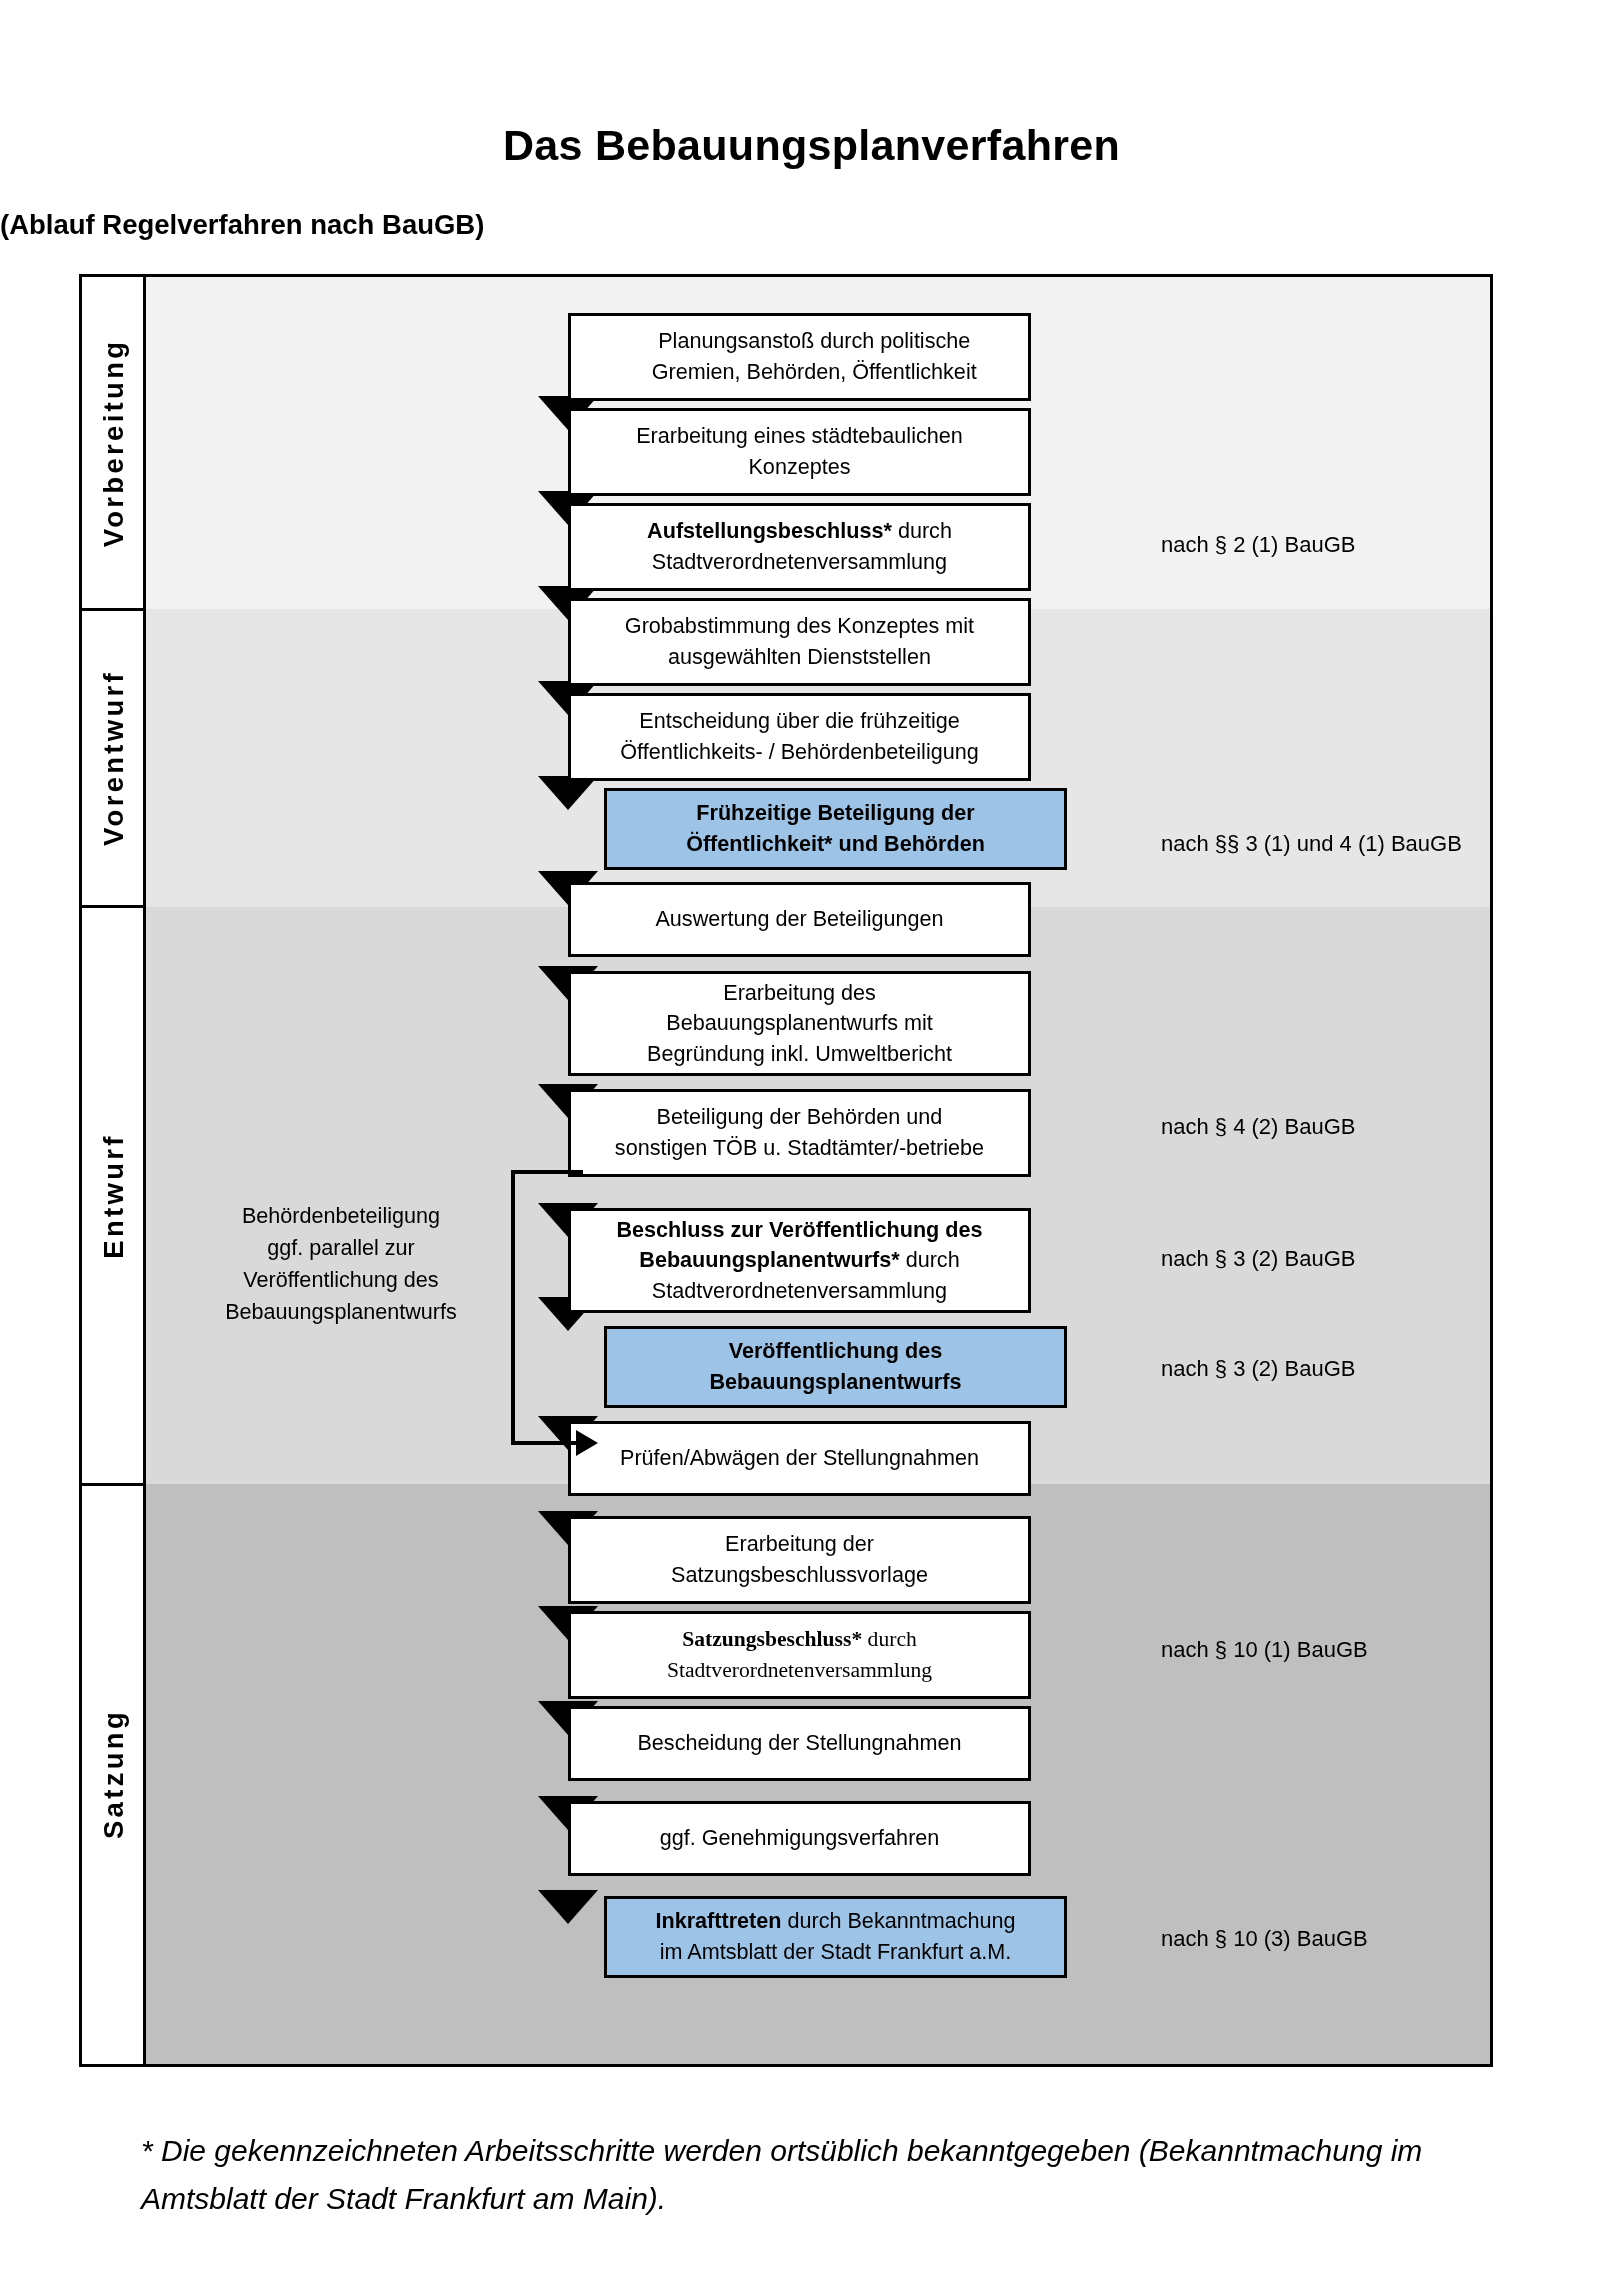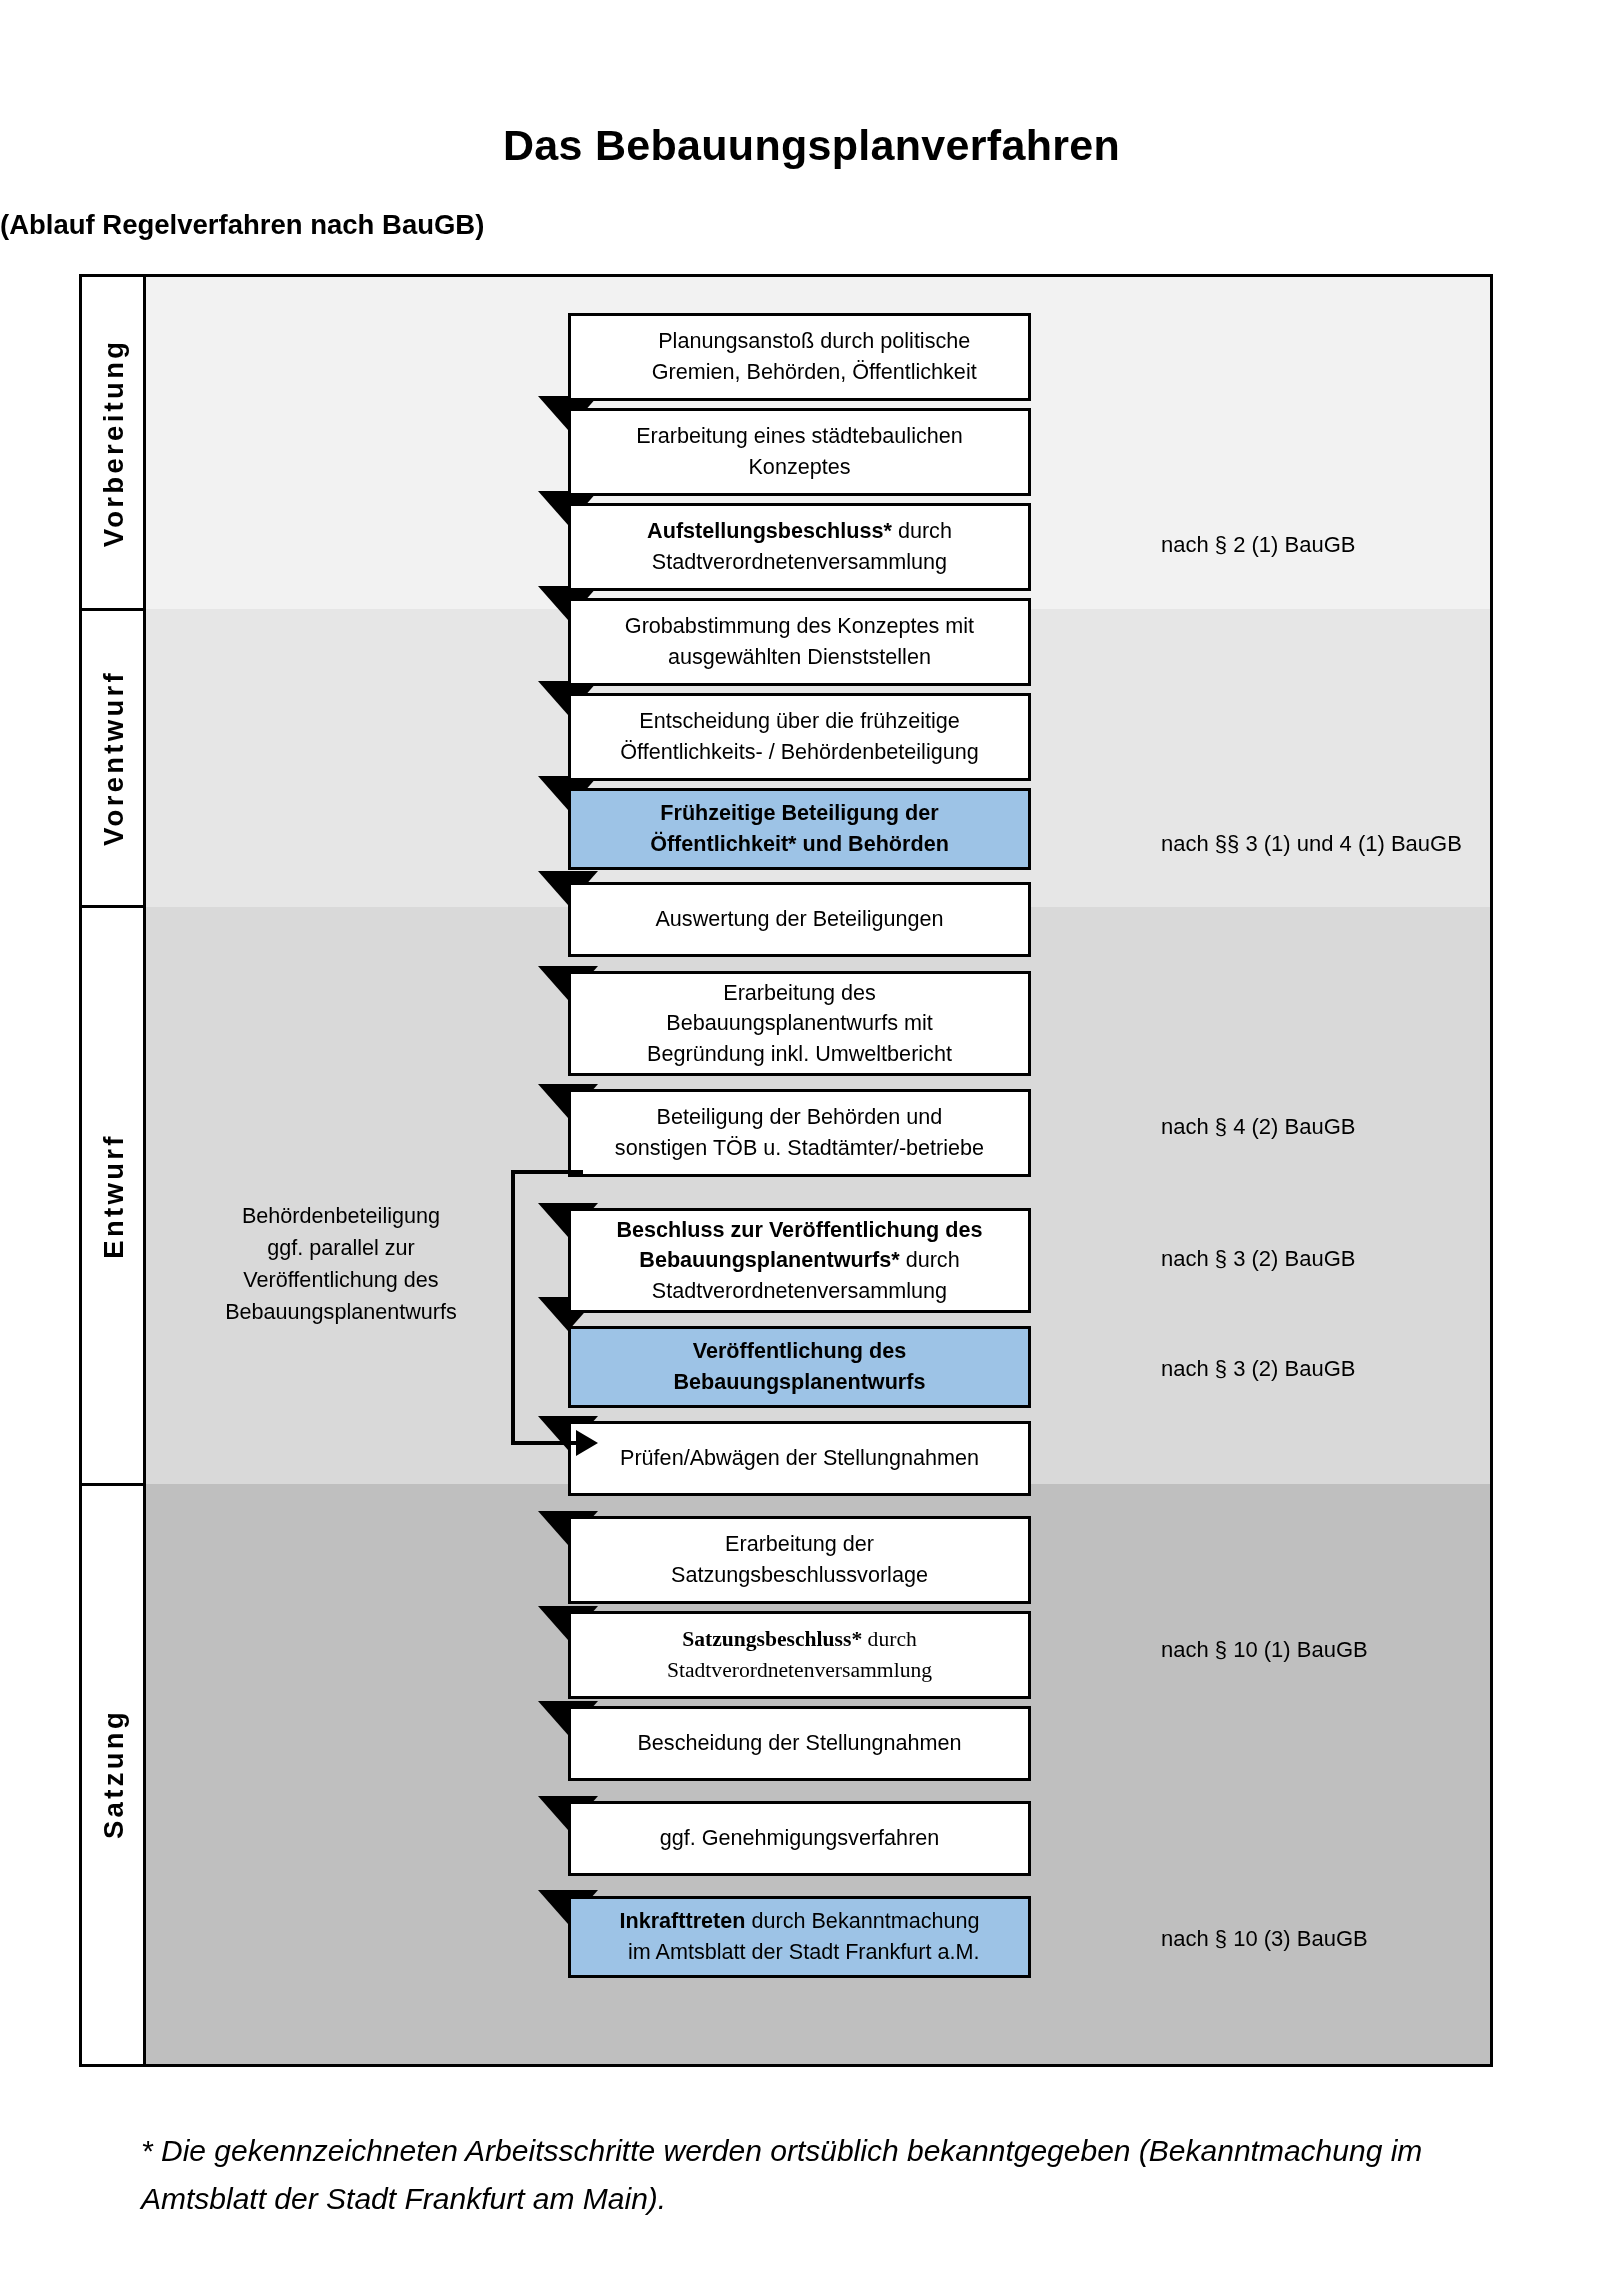--- a/index.html
+++ b/index.html
@@ -56,21 +56,21 @@
     border:3.9px solid #000;
     box-sizing:border-box;
     background:#ffffff;
     display:flex;align-items:center;justify-content:center;
     text-align:center;
     font-size:21.6px;
     line-height:1.42;
     padding:2.6px 6.5px;
     z-index:4;
   }
-  .node.blue{background:#9DC3E6;}
+  .node.blue{background:#9DC3E6;margin-left:36px;}
   .node b{font-weight:bold;}
 
   
   .arrow{
     position:absolute;
     width:0;height:0;
     border-left:30px solid transparent;
     border-right:30px solid transparent;
     border-top:34px solid #000;
     z-index:3;
@@ -256,21 +256,21 @@
   </div>
 
   <div class="node" style="left:486px;top:1429px;height:75px;">
     <span>Bescheidung der Stellungnahmen</span>
   </div>
 
   <div class="node" style="left:486px;top:1524px;height:75px;">
     <span>ggf. Genehmigungsverfahren</span>
   </div>
 
-  <div class="node blue" style="left:486px;top:1619px;height:82px;text-align:right;">
+  <div class="node blue" style="left:486px;top:1619px;height:82px;">
     <span>
       <b>Inkrafttreten</b> durch Bekanntmachung<br>
       <span>im Amtsblatt der Stadt Frankfurt a.M.</span>
     </span>
   </div>
 
   <div id="sidenote" style="left:105px;top:923px;width:308px;">
     <span>Behördenbeteiligung</span><br>
     <span>ggf. parallel zur</span><br>
     <span>Veröffentlichung des</span><br>

